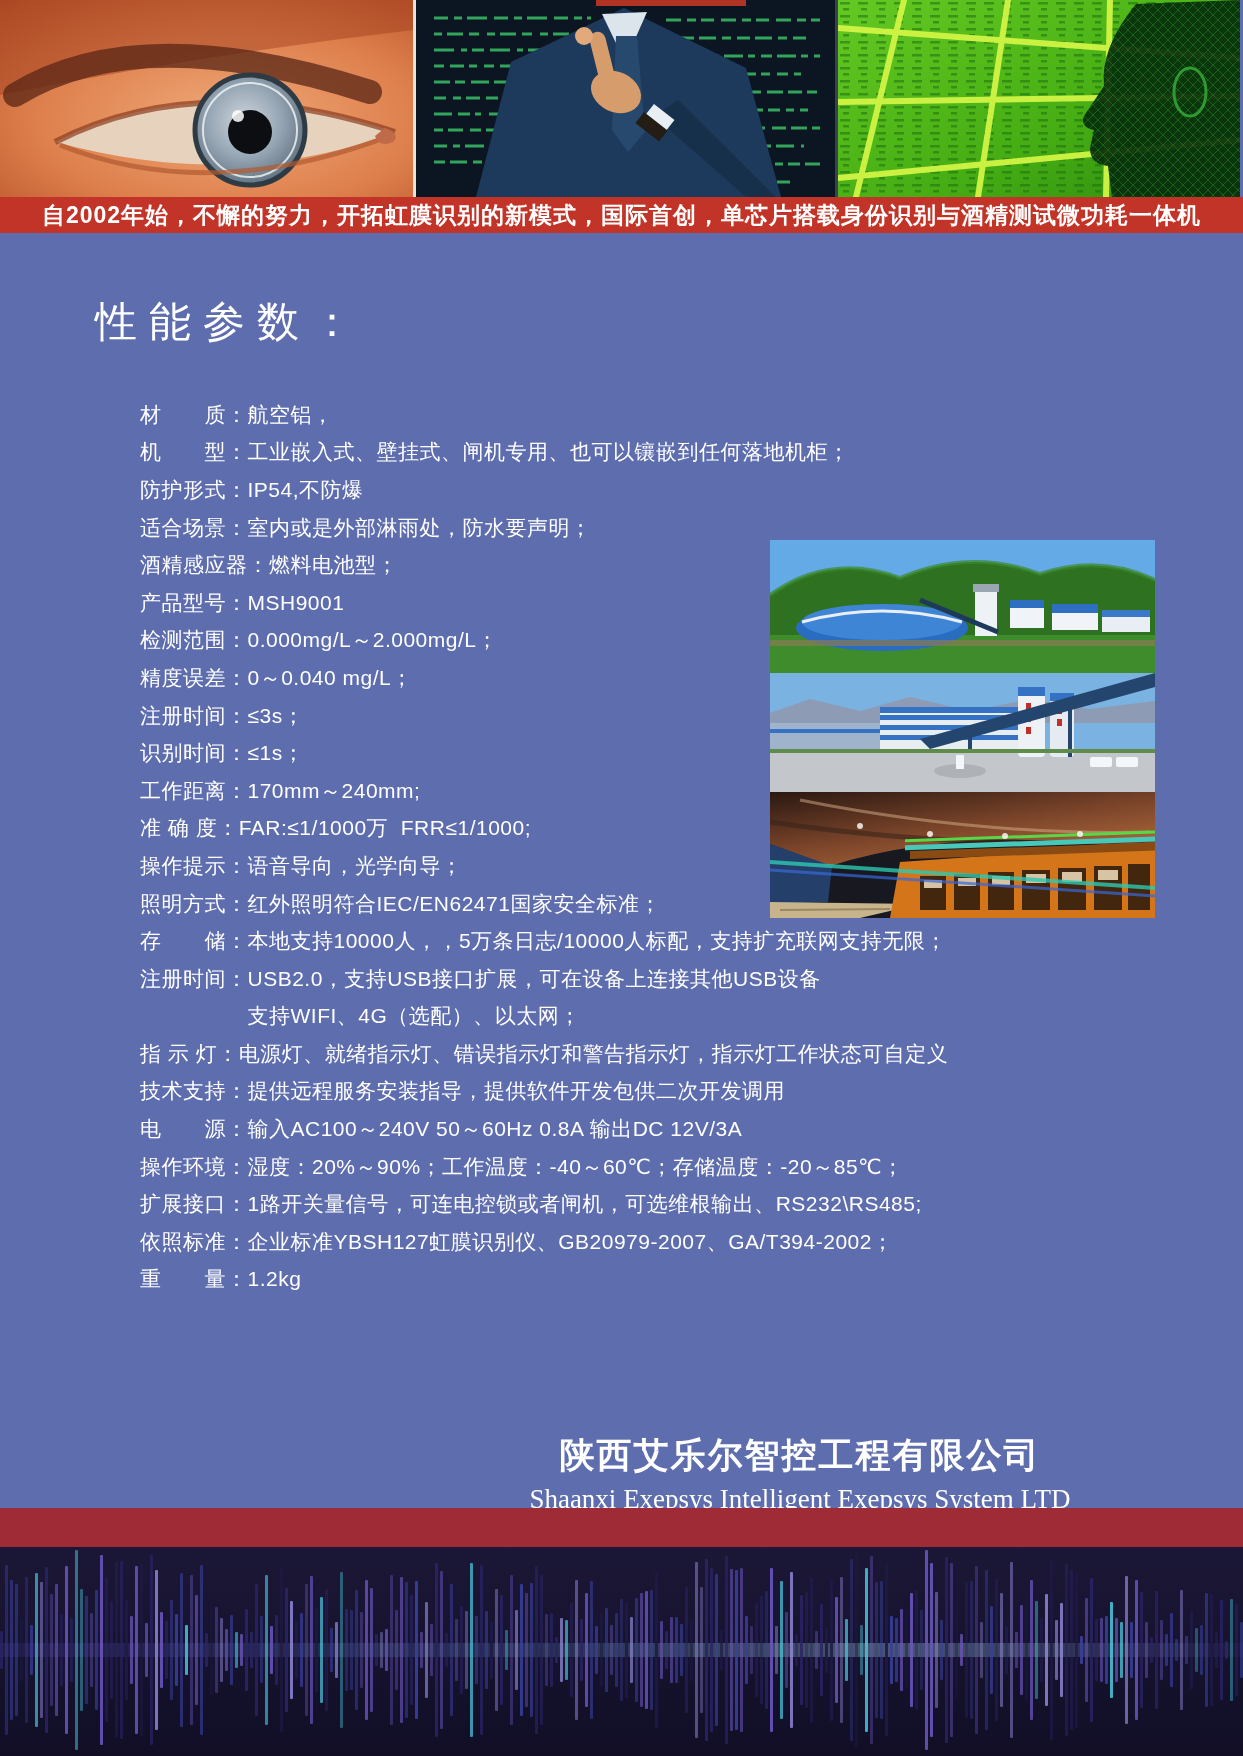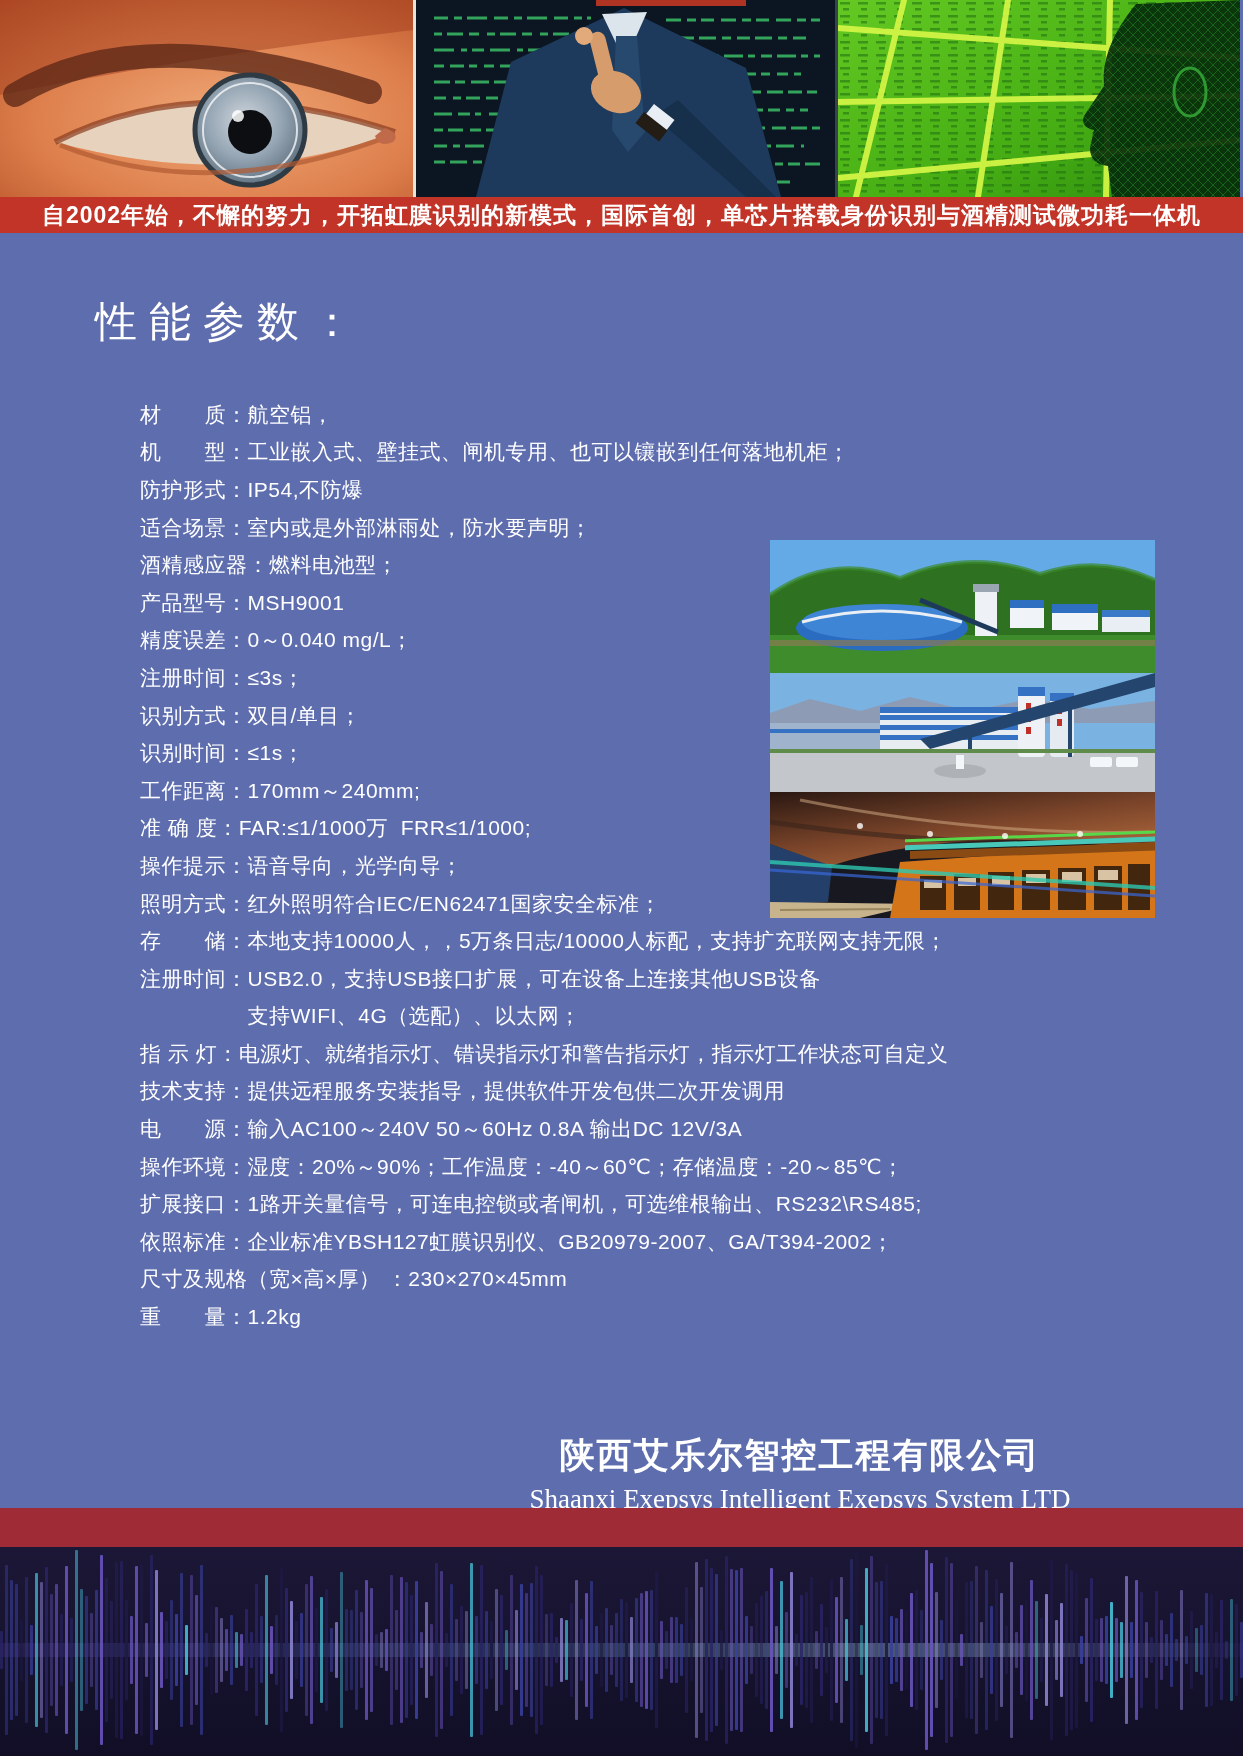--- a/index.html
+++ b/index.html
@@ -170,38 +170,37 @@
 
   <div class="title">性能参数：</div>
 
   <div class="spec-list" id="spec-list">
       <div class="spec-line">材　　质：航空铝，</div>
       <div class="spec-line">机　　型：工业嵌入式、壁挂式、闸机专用、也可以镶嵌到任何落地机柜；</div>
       <div class="spec-line">防护形式：IP54,不防爆</div>
       <div class="spec-line">适合场景：室内或是外部淋雨处，防水要声明；</div>
       <div class="spec-line">酒精感应器：燃料电池型；</div>
       <div class="spec-line">产品型号：MSH9001</div>
+      <div class="spec-line">检测范围：0.000mg/L～2.000mg/L；</div>
       <div class="spec-line">精度误差：0～0.040 mg/L；</div>
       <div class="spec-line">注册时间：≤3s；</div>
-      <div class="spec-line">识别方式：双目/单目；</div>
       <div class="spec-line">识别时间：≤1s；</div>
       <div class="spec-line">工作距离：170mm～240mm;</div>
       <div class="spec-line">准 确 度：FAR:≤1/1000万  FRR≤1/1000;</div>
       <div class="spec-line">操作提示：语音导向，光学向导；</div>
       <div class="spec-line">照明方式：红外照明符合IEC/EN62471国家安全标准；</div>
       <div class="spec-line">存　　储：本地支持10000人，，5万条日志/10000人标配，支持扩充联网支持无限；</div>
       <div class="spec-line">注册时间：USB2.0，支持USB接口扩展，可在设备上连接其他USB设备</div>
       <div class="spec-line">　　　　　支持WIFI、4G（选配）、以太网；</div>
       <div class="spec-line">指 示 灯：电源灯、就绪指示灯、错误指示灯和警告指示灯，指示灯工作状态可自定义</div>
       <div class="spec-line">技术支持：提供远程服务安装指导，提供软件开发包供二次开发调用</div>
       <div class="spec-line">电　　源：输入AC100～240V 50～60Hz 0.8A 输出DC 12V/3A</div>
       <div class="spec-line">操作环境：湿度：20%～90%；工作温度：-40～60℃；存储温度：-20～85℃；</div>
       <div class="spec-line">扩展接口：1路开关量信号，可连电控锁或者闸机，可选维根输出、RS232\RS485;</div>
       <div class="spec-line">依照标准：企业标准YBSH127虹膜识别仪、GB20979-2007、GA/T394-2002；</div>
-      <div class="spec-line">尺寸及规格（宽×高×厚） ：230×270×45mm</div>
       <div class="spec-line">重　　量：1.2kg</div>
     </div>
 
   <div class="photo-stack">
     <svg width="385" height="133" viewBox="0 0 385 133" xmlns="http://www.w3.org/2000/svg">
       <rect width="385" height="133" fill="#63aae6"></rect>
       <path d="M0,55 Q60,12 130,38 Q200,8 270,34 Q330,14 385,40 L385,95 L0,95 Z" fill="#2e7120"></path>
       <path d="M0,55 Q60,12 130,38 Q200,8 270,34 Q330,14 385,40" fill="none" stroke="#3c8a2a" stroke-width="4" opacity="0.7"></path>
       <rect x="0" y="95" width="385" height="38" fill="#3f8c2c"></rect>
       <ellipse cx="112" cy="88" rx="86" ry="23" fill="#2a6cc0"></ellipse>

